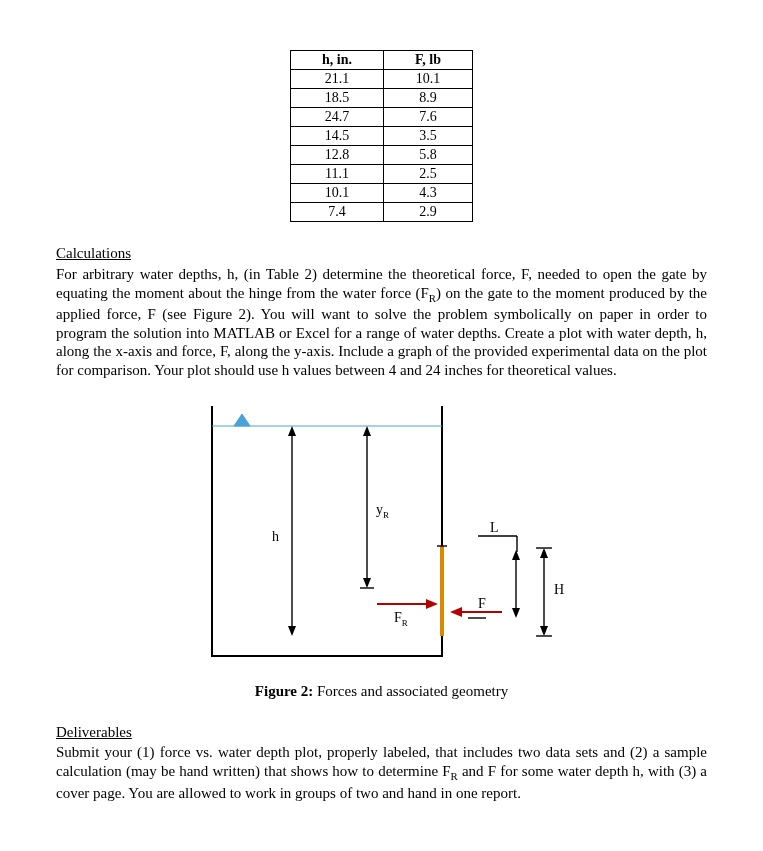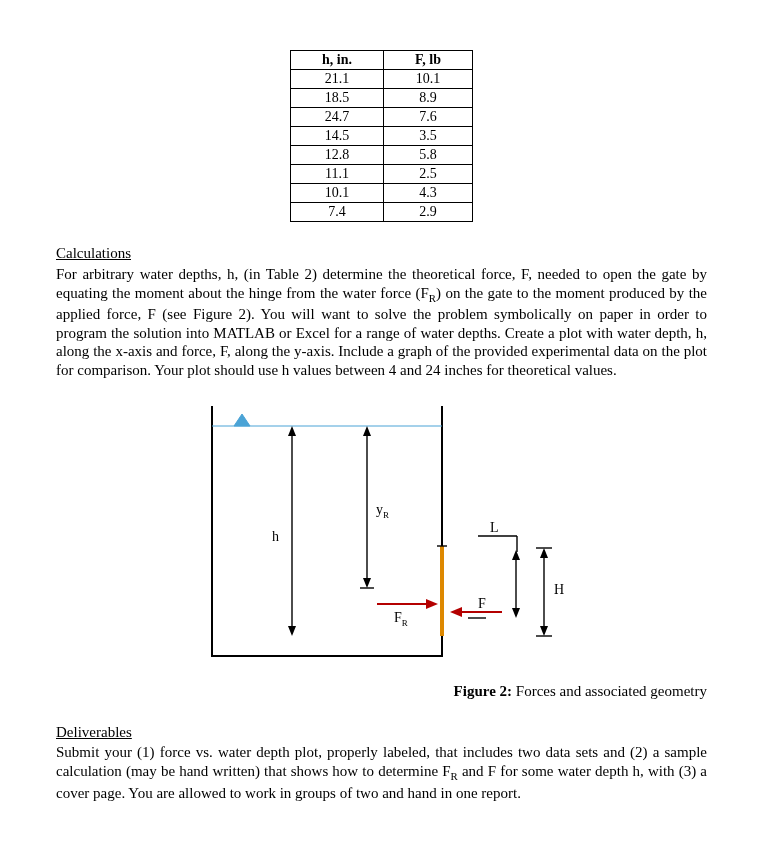--- a/index.html
+++ b/index.html
@@ -45,21 +45,20 @@
     margin: 0 0 16px 0;
     font-family: Liberation Serif, serif;
   }
   .fig-wrap {
     text-align: center;
     margin: 10px 0 22px 0;
   }
   .fig-caption {
     font-size: 15px;
     margin-top: 6px;
-    text-align: right;
   }
   .fig-caption b { font-weight: bold; }
   .sub { font-size: 0.72em; vertical-align: sub; }
   svg.fig { display: block; margin: 0 auto; }
   svg .tank { stroke:#000; stroke-width:2; fill:none; }
   svg .water-line { stroke:#4aa3d6; stroke-width:1; }
   svg .blackln { stroke:#000; stroke-width:1.4; fill:none; }
   svg .redln { stroke:#b40000; stroke-width:2; fill:none; }
   svg .gate { stroke:#dd8800; stroke-width:4; stroke-linecap:butt; }
   svg .lbl { font-family:"Times New Roman",serif; font-size:14px; fill:#000; }

